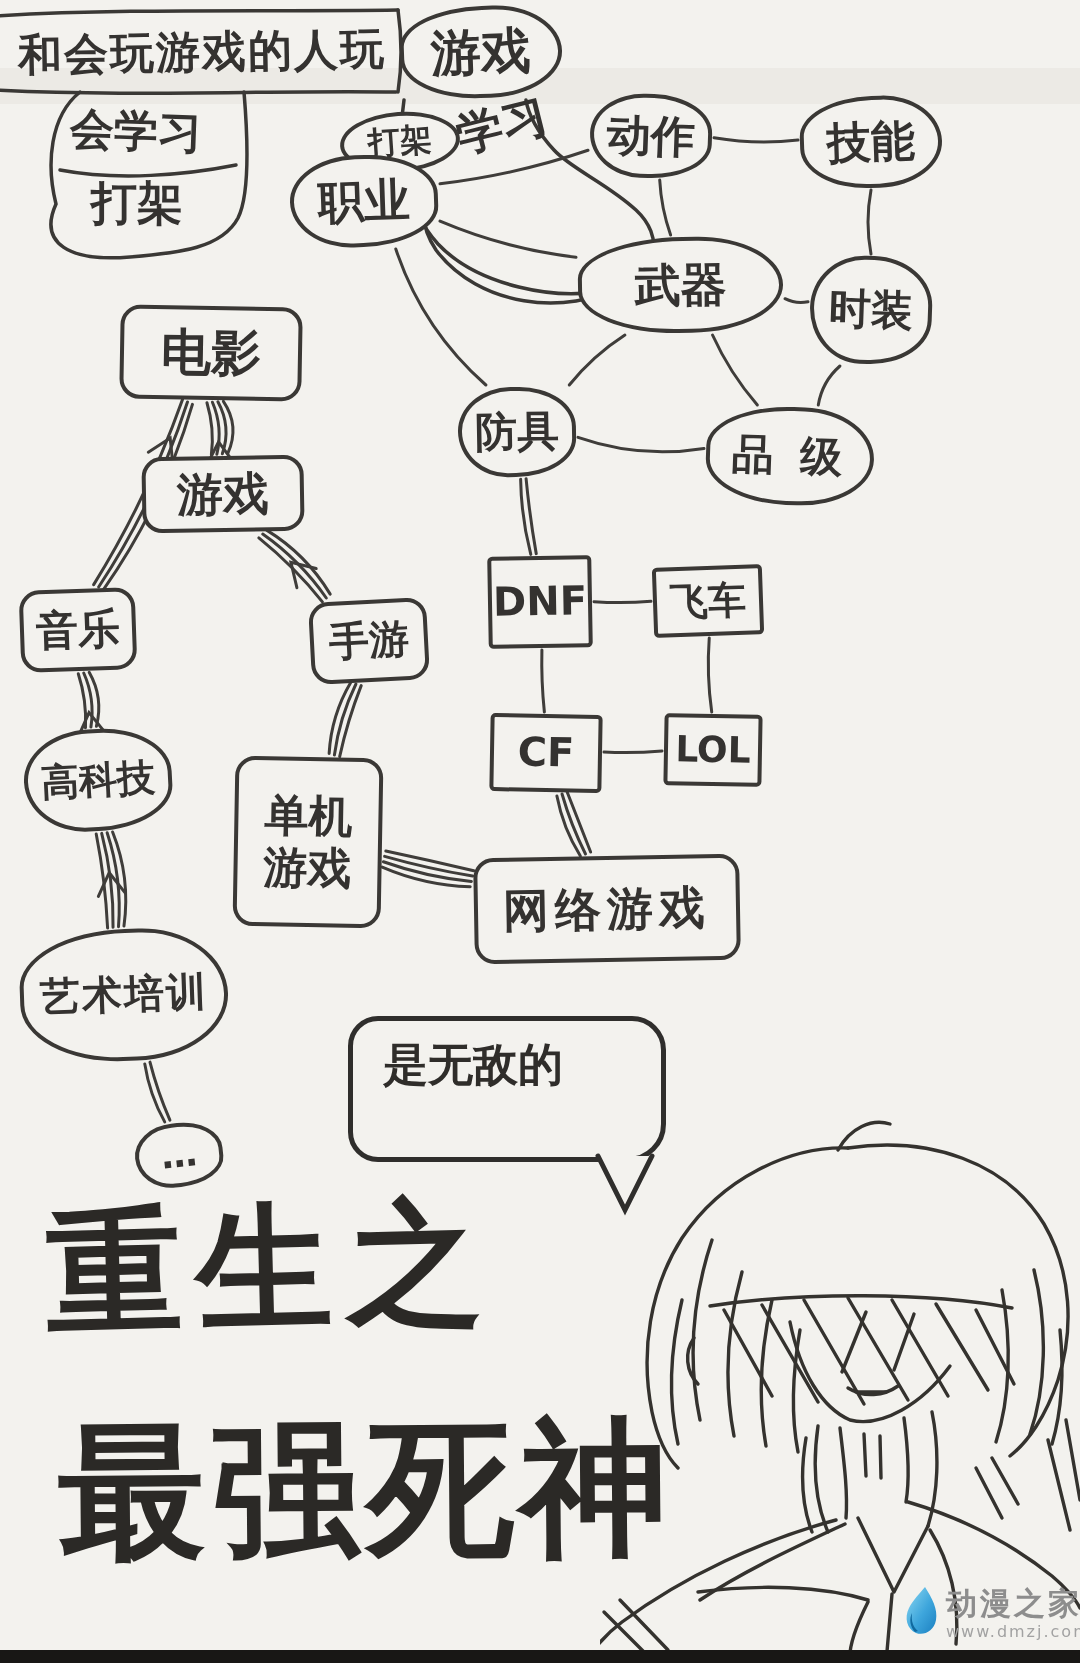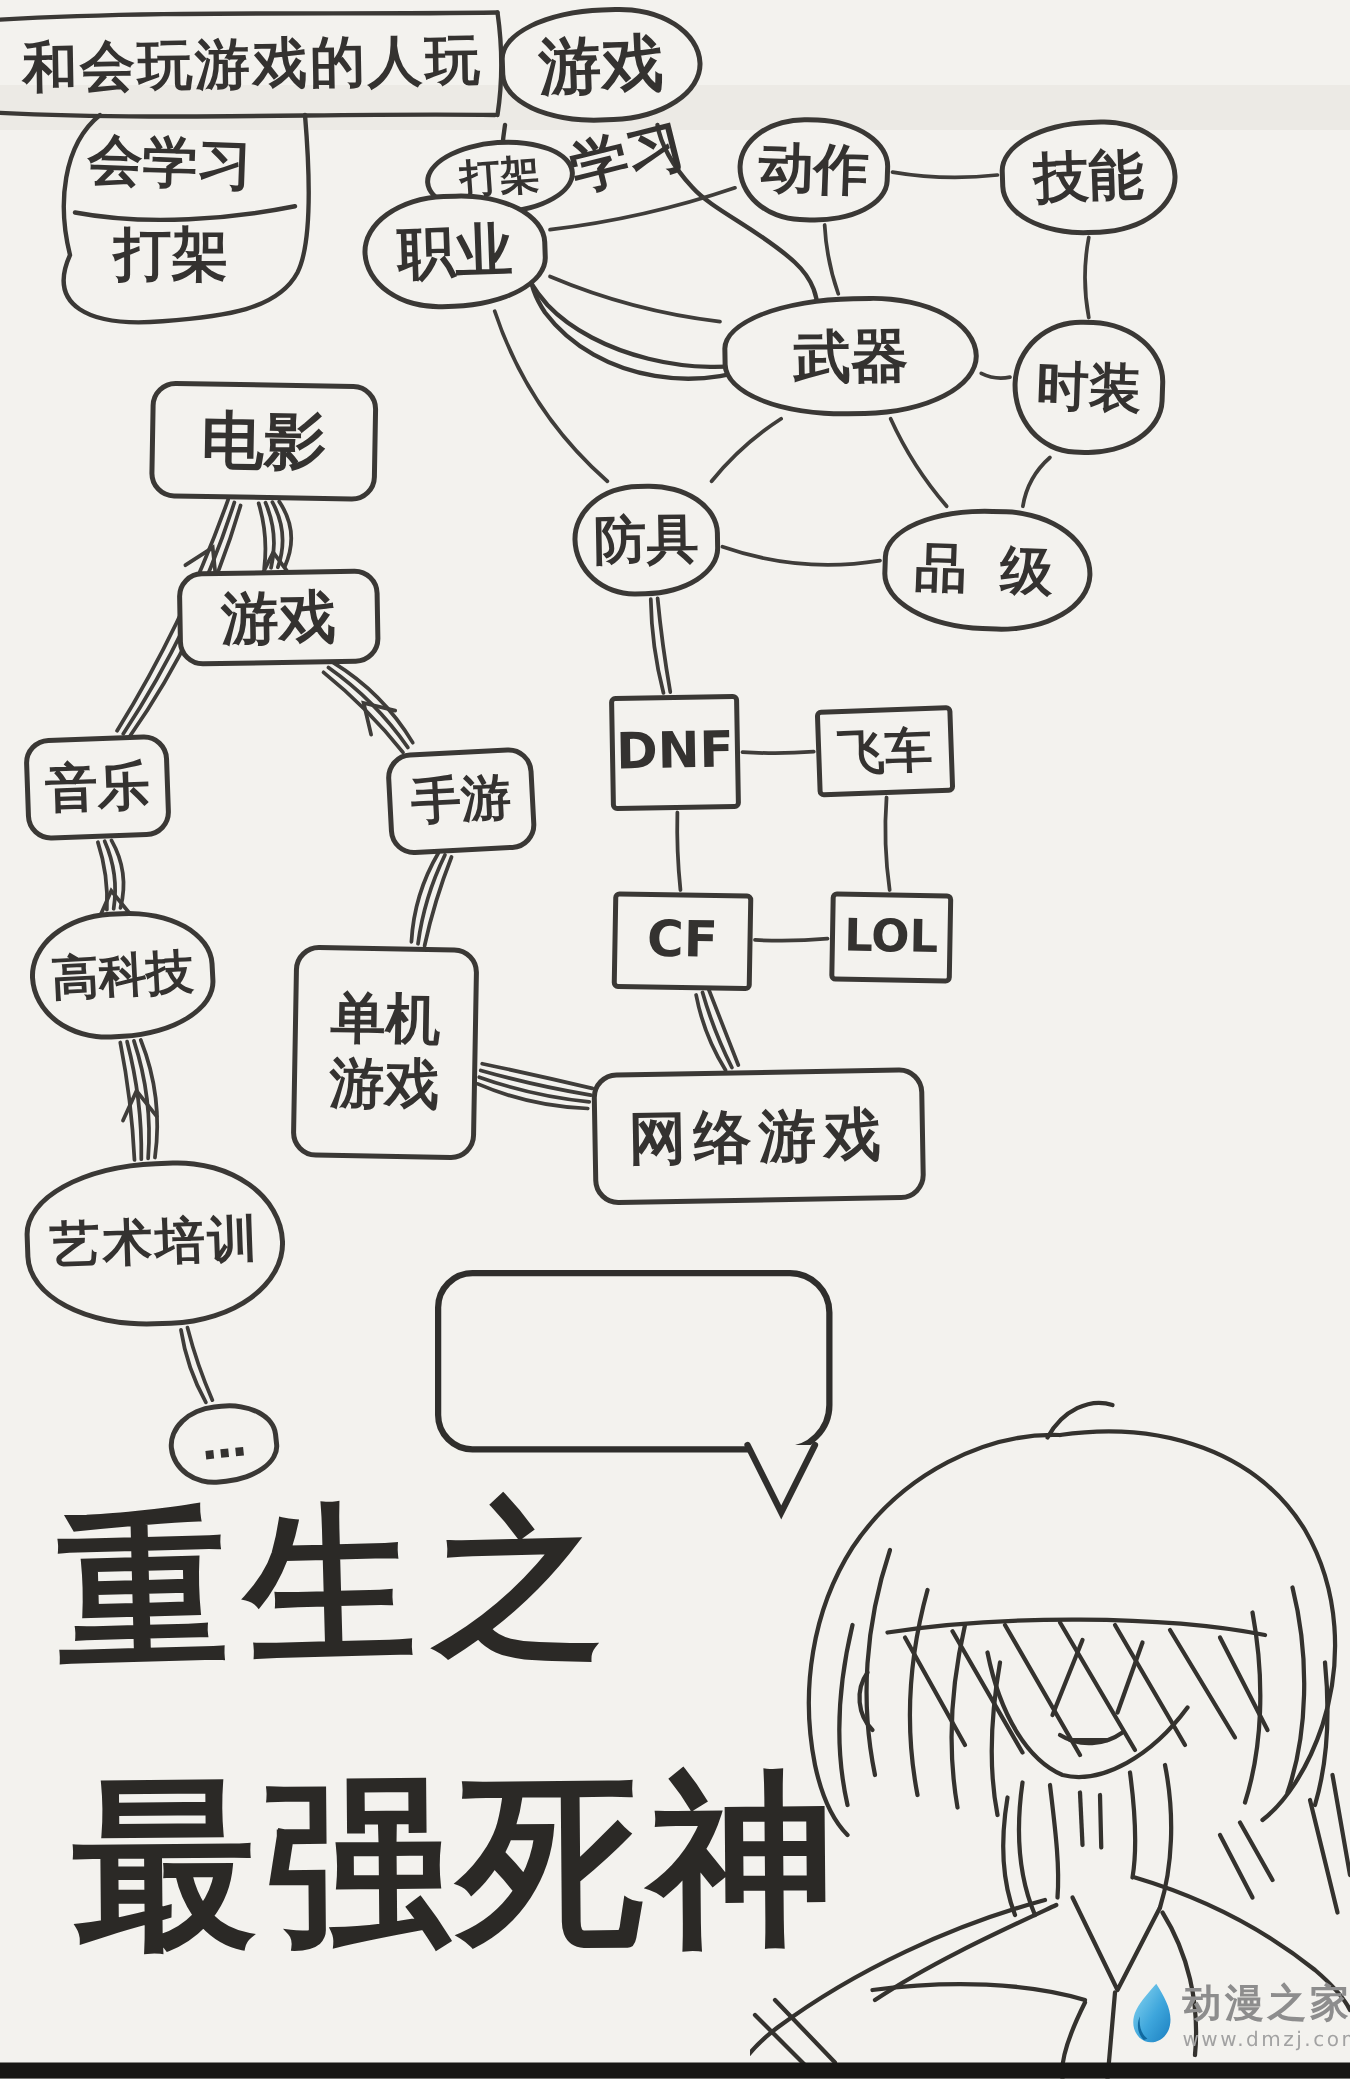--- a/index.html
+++ b/index.html
@@ -188,20 +188,21 @@
   <path class="ch" d="M 868,1602 C 854,1630 848,1650 850,1663"></path>
   <path class="ch" d="M 930,1530 C 950,1562 960,1602 956,1644"></path>
   <path class="ch" d="M 698,1592 C 760,1584 822,1586 868,1600"></path>
   <path class="ch" d="M 604,1612 L 650,1658"></path>
   <path class="ch" d="M 620,1600 L 668,1650"></path>
   <path class="ch" d="M 976,1468 L 1002,1518"></path>
   <path class="ch" d="M 992,1458 L 1018,1504"></path>
 </svg>
 
 <div id="speech-bubble" class="abs">
+  <div>是无敌的</div>
 </div>
 <svg id="speech-tail" class="abs" viewBox="0 0 120 70">
   <path d="M 38,4 L 65,58 L 92,4" fill="#f3f2ee" stroke="#2f2e2c" stroke-width="5" stroke-linecap="round"></path>
 </svg>
 
 <div id="title-line-1" class="abs title-line">重生之</div>
 <div id="title-line-2" class="abs title-line">最强死神</div>
 
 <div id="watermark" class="abs">
   <svg width="36" height="52" viewBox="0 0 36 52">

